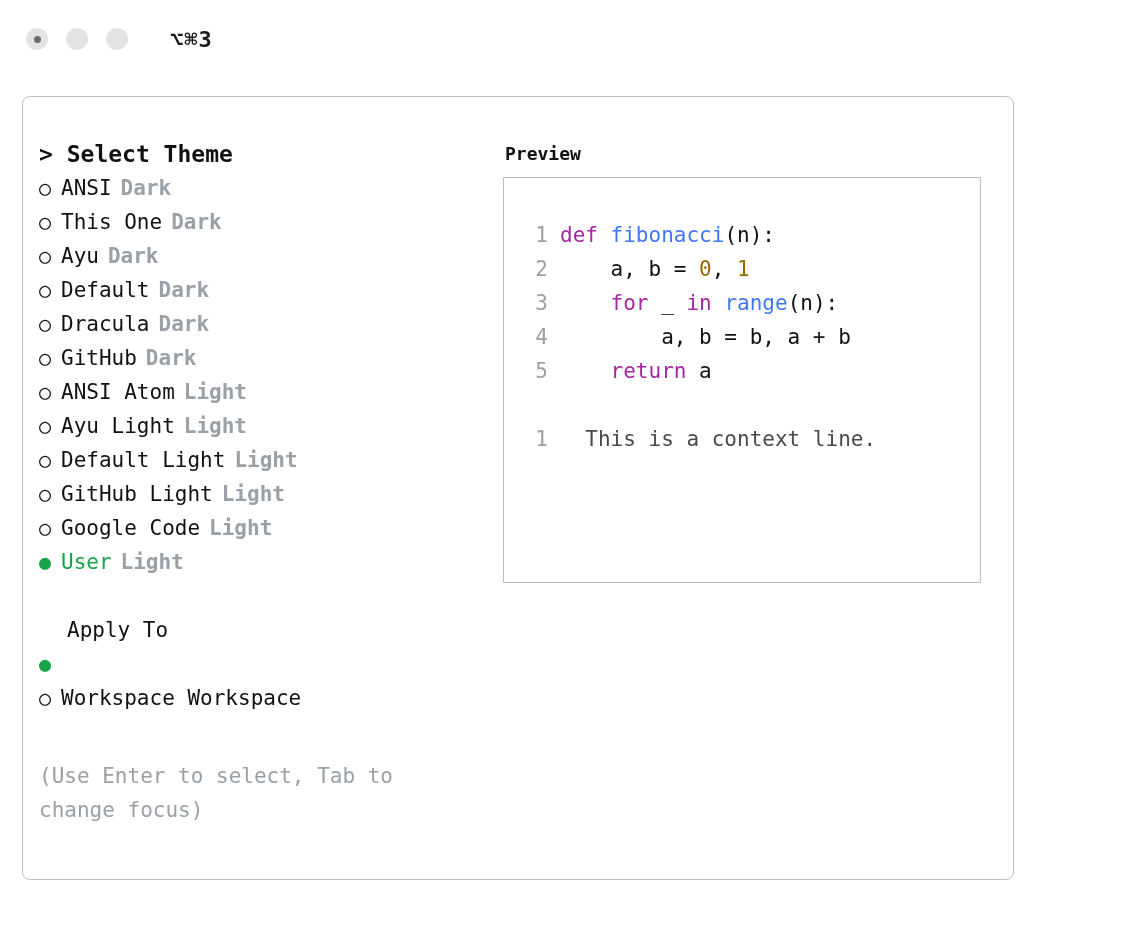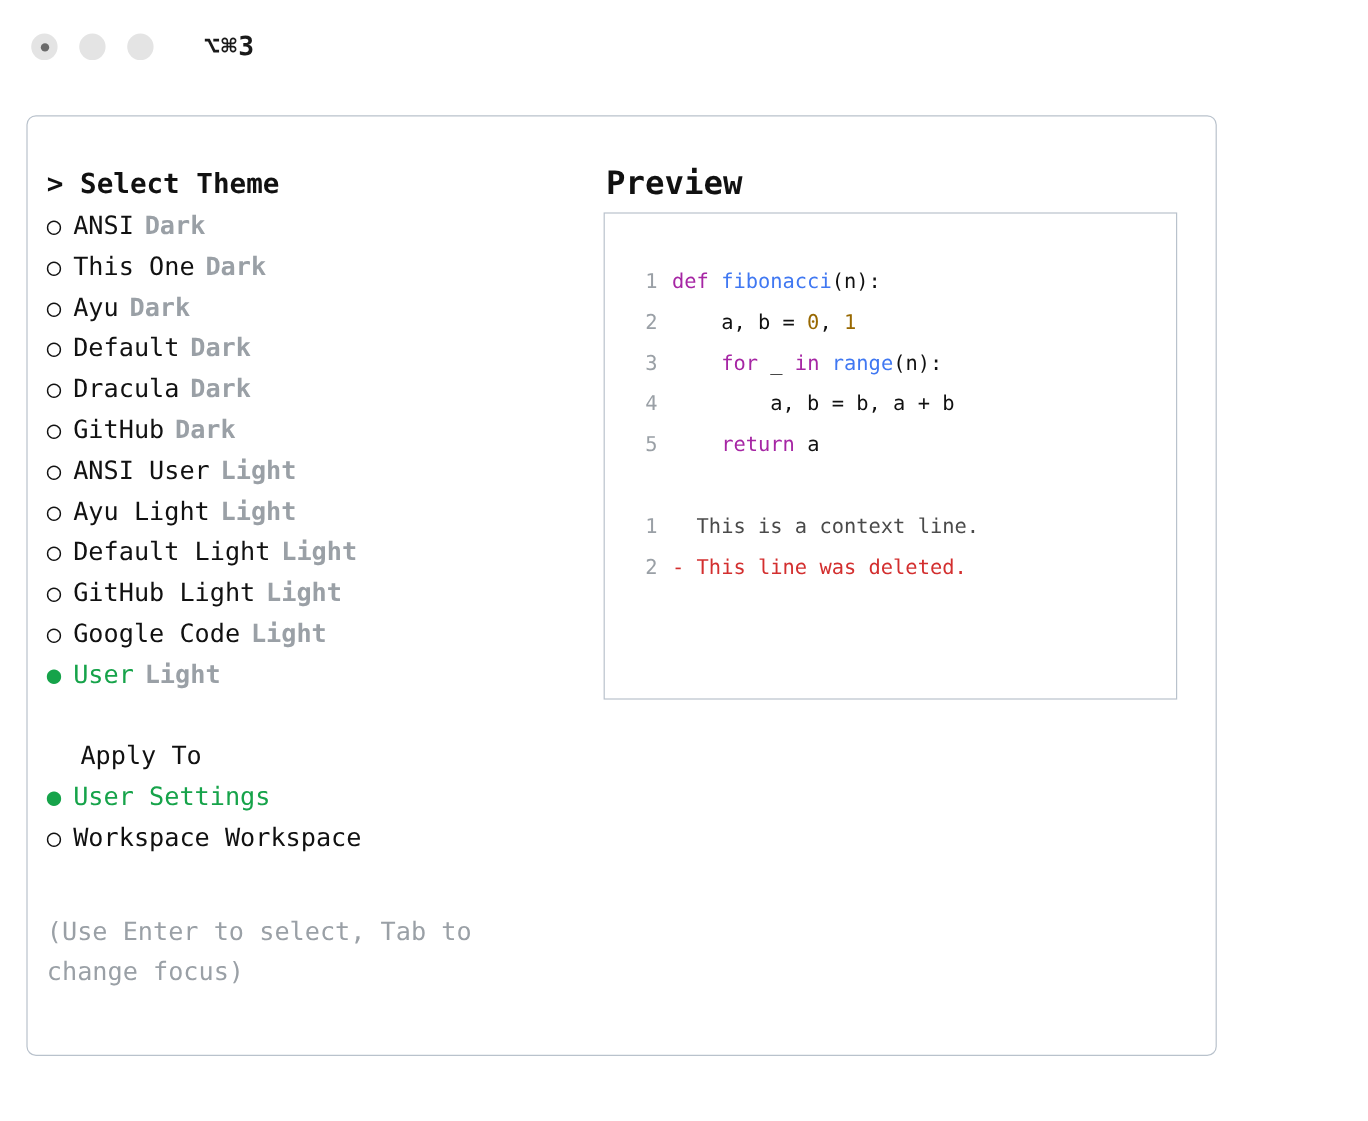--- a/index.html
+++ b/index.html
@@ -80,21 +80,21 @@
     box-sizing: border-box;
   }
   .heading {
     font-size: 23px;
     font-weight: bold;
     color: #111111;
     white-space: pre;
     line-height: 34px;
   }
   .preview-title {
-    font-size: 27px;
+    font-size: 18px;
     font-weight: bold;
     color: #111111;
     line-height: 34px;
     padding-left: 2px;
   }
   .list {
     margin-top: 0px;
   }
   .opt {
     display: flex;
@@ -145,21 +145,21 @@
   .preview-box {
     margin-top: 6px;
     width: 478px;
     height: 406px;
     border: 1px solid #b9c2cc;
     box-sizing: border-box;
     background: #ffffff;
     padding: 40px 0 0 18px;
   }
   .code-line {
-    font-size: 17px;
+    font-size: 21px;
     line-height: 34px;
     white-space: pre;
   }
   .ln {
     color: #9aa0a6;
     display: inline-block;
     width: 26px;
     text-align: right;
     margin-right: 12px;
   }
@@ -190,52 +190,51 @@
       <div class="left-col">
         <div class="heading">&gt; Select Theme</div>
 
         <div class="list" id="theme-list">
             <div class="opt"><span class="marker">○</span><span class="label">ANSI</span><span class="variant">Dark</span></div>
             <div class="opt"><span class="marker">○</span><span class="label">This One</span><span class="variant">Dark</span></div>
             <div class="opt"><span class="marker">○</span><span class="label">Ayu</span><span class="variant">Dark</span></div>
             <div class="opt"><span class="marker">○</span><span class="label">Default</span><span class="variant">Dark</span></div>
             <div class="opt"><span class="marker">○</span><span class="label">Dracula</span><span class="variant">Dark</span></div>
             <div class="opt"><span class="marker">○</span><span class="label">GitHub</span><span class="variant">Dark</span></div>
-            <div class="opt"><span class="marker">○</span><span class="label">ANSI User</span><span class="variant">Light</span></div>
+            <div class="opt"><span class="marker">○</span><span class="label">ANSI Atom</span><span class="variant">Light</span></div>
             <div class="opt"><span class="marker">○</span><span class="label">Ayu Light</span><span class="variant">Light</span></div>
             <div class="opt"><span class="marker">○</span><span class="label">Default Light</span><span class="variant">Light</span></div>
             <div class="opt"><span class="marker">○</span><span class="label">GitHub Light</span><span class="variant">Light</span></div>
             <div class="opt"><span class="marker">○</span><span class="label">Google Code</span><span class="variant">Light</span></div>
             <div class="opt selected"><span class="marker sel">●</span><span class="label">User</span><span class="variant">Light</span></div>
           </div>
 
         <div class="section-gap"></div>
 
         <div class="apply-title">Apply To</div>
         <div class="list" id="apply-list">
-            <div class="opt selected"><span class="marker sel">●</span><span class="label">User Settings</span></div>
+            <div class="opt selected"><span class="marker sel">●</span></div>
             <div class="opt"><span class="marker">○</span><span class="label">Workspace Workspace</span></div>
           </div>
 
         <div class="hint">(Use Enter to select, Tab to change focus)</div>
       </div>
 
       <div class="right-col">
         <div class="preview-title">Preview</div>
         <div class="preview-box">
           <div id="code-block">
               <div class="code-line"><span class="ln">1</span><span class="kw">def </span><span class="fn">fibonacci</span><span class="plain">(n):</span></div>
               <div class="code-line"><span class="ln">2</span><span class="plain">    a, b = </span><span class="num">0</span><span class="plain">, </span><span class="num">1</span></div>
               <div class="code-line"><span class="ln">3</span><span class="plain">    </span><span class="kw">for</span><span class="plain"> _ </span><span class="kw">in</span><span class="plain"> </span><span class="fn">range</span><span class="plain">(n):</span></div>
               <div class="code-line"><span class="ln">4</span><span class="plain">        a, b = b, a + b</span></div>
               <div class="code-line"><span class="ln">5</span><span class="plain">    </span><span class="kw">return</span><span class="plain"> a</span></div>
             </div>
           <div class="diff-gap"></div>
           <div id="diff-block">
               <div class="code-line"><span class="ln">1</span><span class="ctx">  This is a context line.</span></div>
-              <div class="code-line"><span class="ln">2</span><span class="del">- This line was deleted.</span></div>
             </div>
         </div>
       </div>
 
     </div>
   </div>
 </div>
 
 </body></html>

